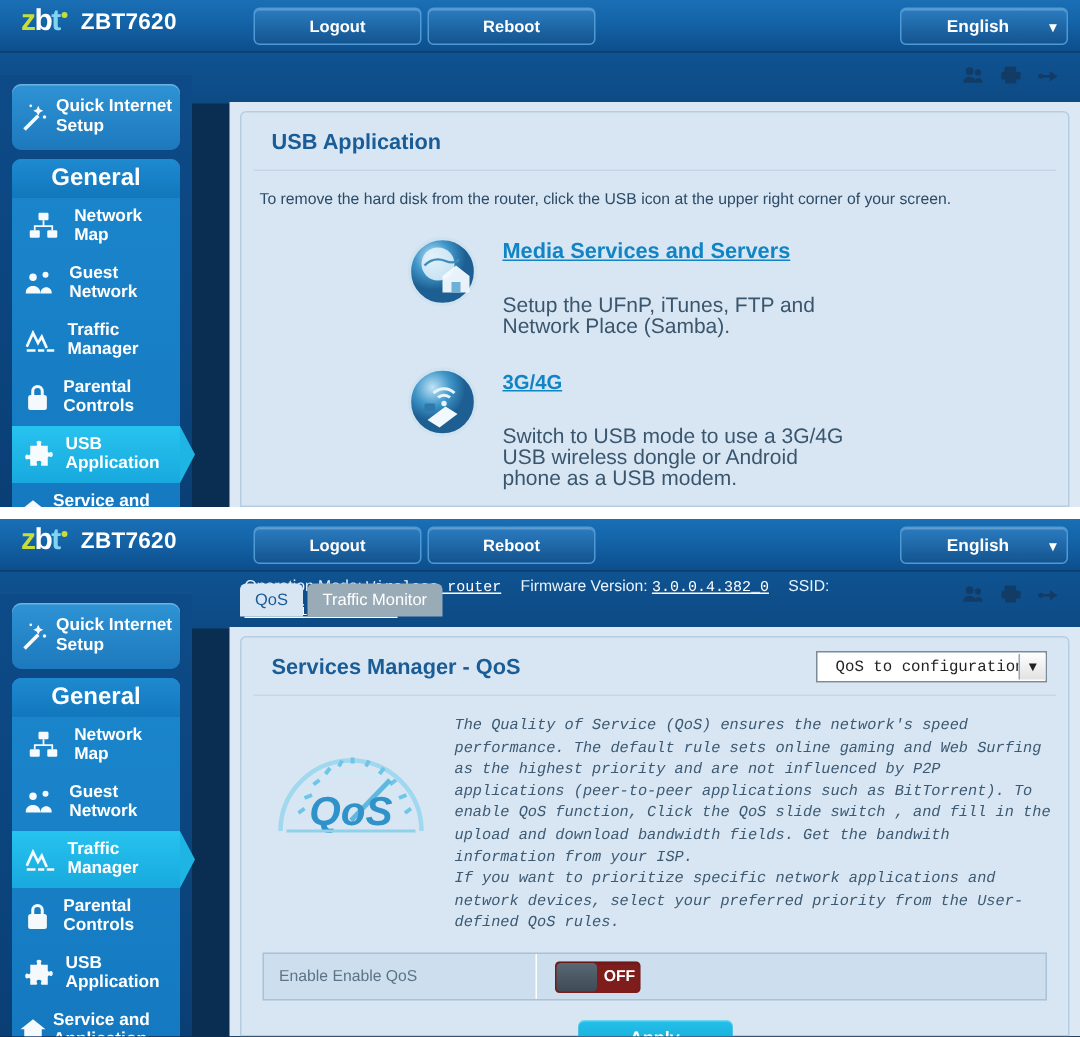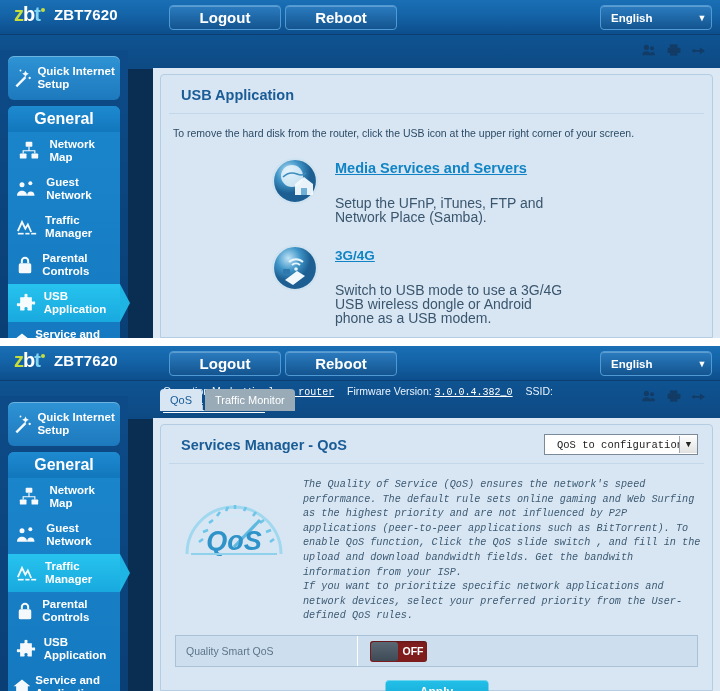--- a/index.html
+++ b/index.html
@@ -21,36 +21,36 @@
   .logo-z{color:#c8dd3a;}
   .logo-b{color:#ffffff;}
   .logo-t{color:#7fd4f2;}
   .logo-dot{width:4px;height:4px;border-radius:50%;background:#c8dd3a;margin:0 0 12px 1px;}
   .model{color:#ffffff;font-size:15px;font-weight:bold;letter-spacing:.2px;}
 
   .hdr-btn{
     position:absolute;top:5px;height:23px;
     background:linear-gradient(to bottom,#2b7cc0,#13548f);
     border:1px solid #4f9ad4;border-radius:4px;
-    color:#fff;font-size:15px;font-weight:bold;
+    color:#fff;font-size:11px;font-weight:bold;
     display:flex;align-items:center;justify-content:center;cursor:pointer;
     box-shadow:inset 0 1px 0 rgba(255,255,255,.25);
   }
   .btn-logout{left:169px;width:110px;}
   .btn-reboot{left:285px;width:110px;}
 
   .lang-sel{
     position:absolute;right:8px;top:5px;width:110px;height:23px;
     background:linear-gradient(to bottom,#2b7cc0,#13548f);
     border:1px solid #4f9ad4;border-radius:4px;
     color:#fff;font-size:11.5px;font-weight:bold;
     display:flex;align-items:center;justify-content:center;cursor:pointer;
     box-shadow:inset 0 1px 0 rgba(255,255,255,.25);
   }
-  .lang-sel .cap{flex:1;text-align:left;padding-left:10px;}
+  .lang-sel .cap{flex:1;text-align:center;padding-left:10px;}
   .lang-sel .caret{width:18px;text-align:center;font-size:9px;}
 
   
   .infostrip{
     position:relative;height:34px;
     background:linear-gradient(to bottom,#0f5391 0%,#0d4a84 100%);
   }
   .infostrip.tall{height:38px;}
   .infotext{
     position:absolute;left:163px;top:3px;right:80px;
@@ -541,21 +541,21 @@
             <line x1="10" y1="70" x2="96" y2="70" stroke="#8fd0ea" stroke-width="2"></line>
           </svg>
         </div>
         <div class="qos-para">
           <p>The Quality of Service (QoS) ensures the network's speed performance. The default rule sets online gaming and Web Surfing as the highest priority and are not influenced by P2P applications (peer-to-peer applications such as BitTorrent). To enable QoS function, Click the QoS slide switch , and fill in the upload and download bandwidth fields. Get the bandwith information from your ISP.</p>
           <p>If you want to prioritize specific network applications and network devices, select your preferred priority from the User-defined QoS rules.</p>
         </div>
       </div>
 
       <div class="smartrow">
-        <div class="smartlabel">Quality Smart QoS</div>
+        <div class="smartlabel">Enable Enable QoS</div>
         <div class="toggle">
           <span class="knob"></span>
           <span class="state">OFF</span>
         </div>
       </div>
 
       <div class="applybtn">Apply</div>
 
     </div>
   </div>

